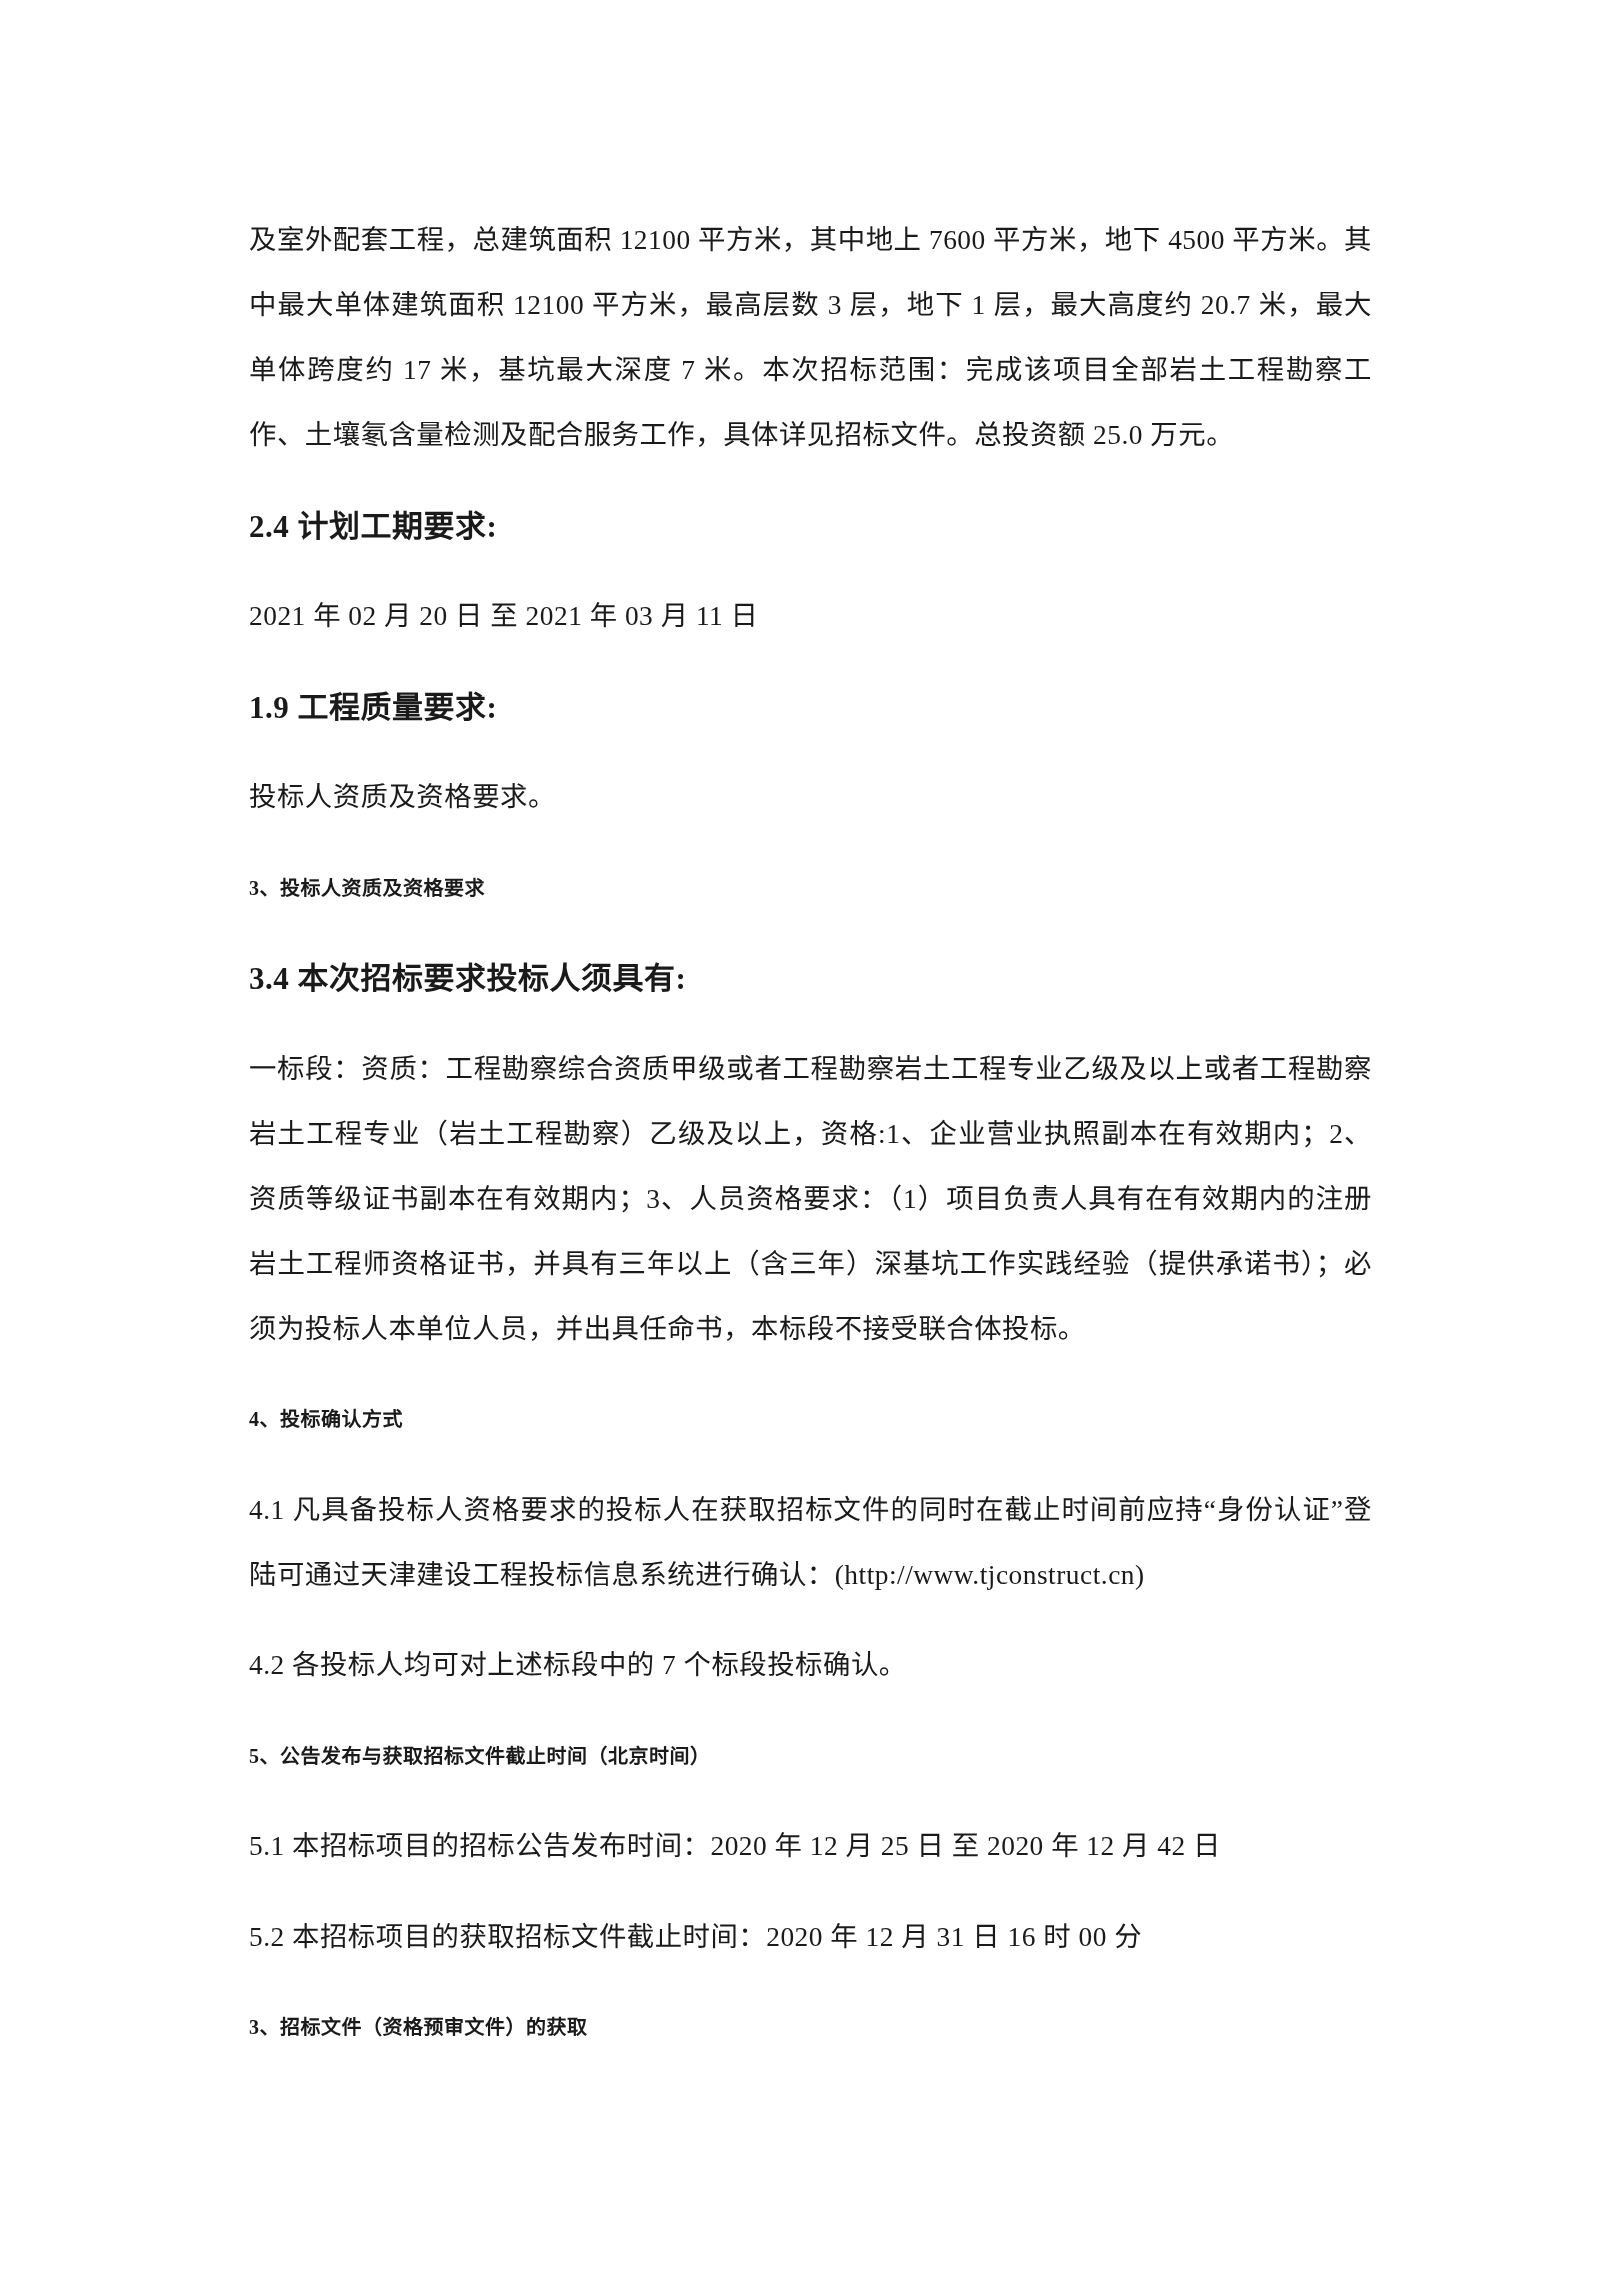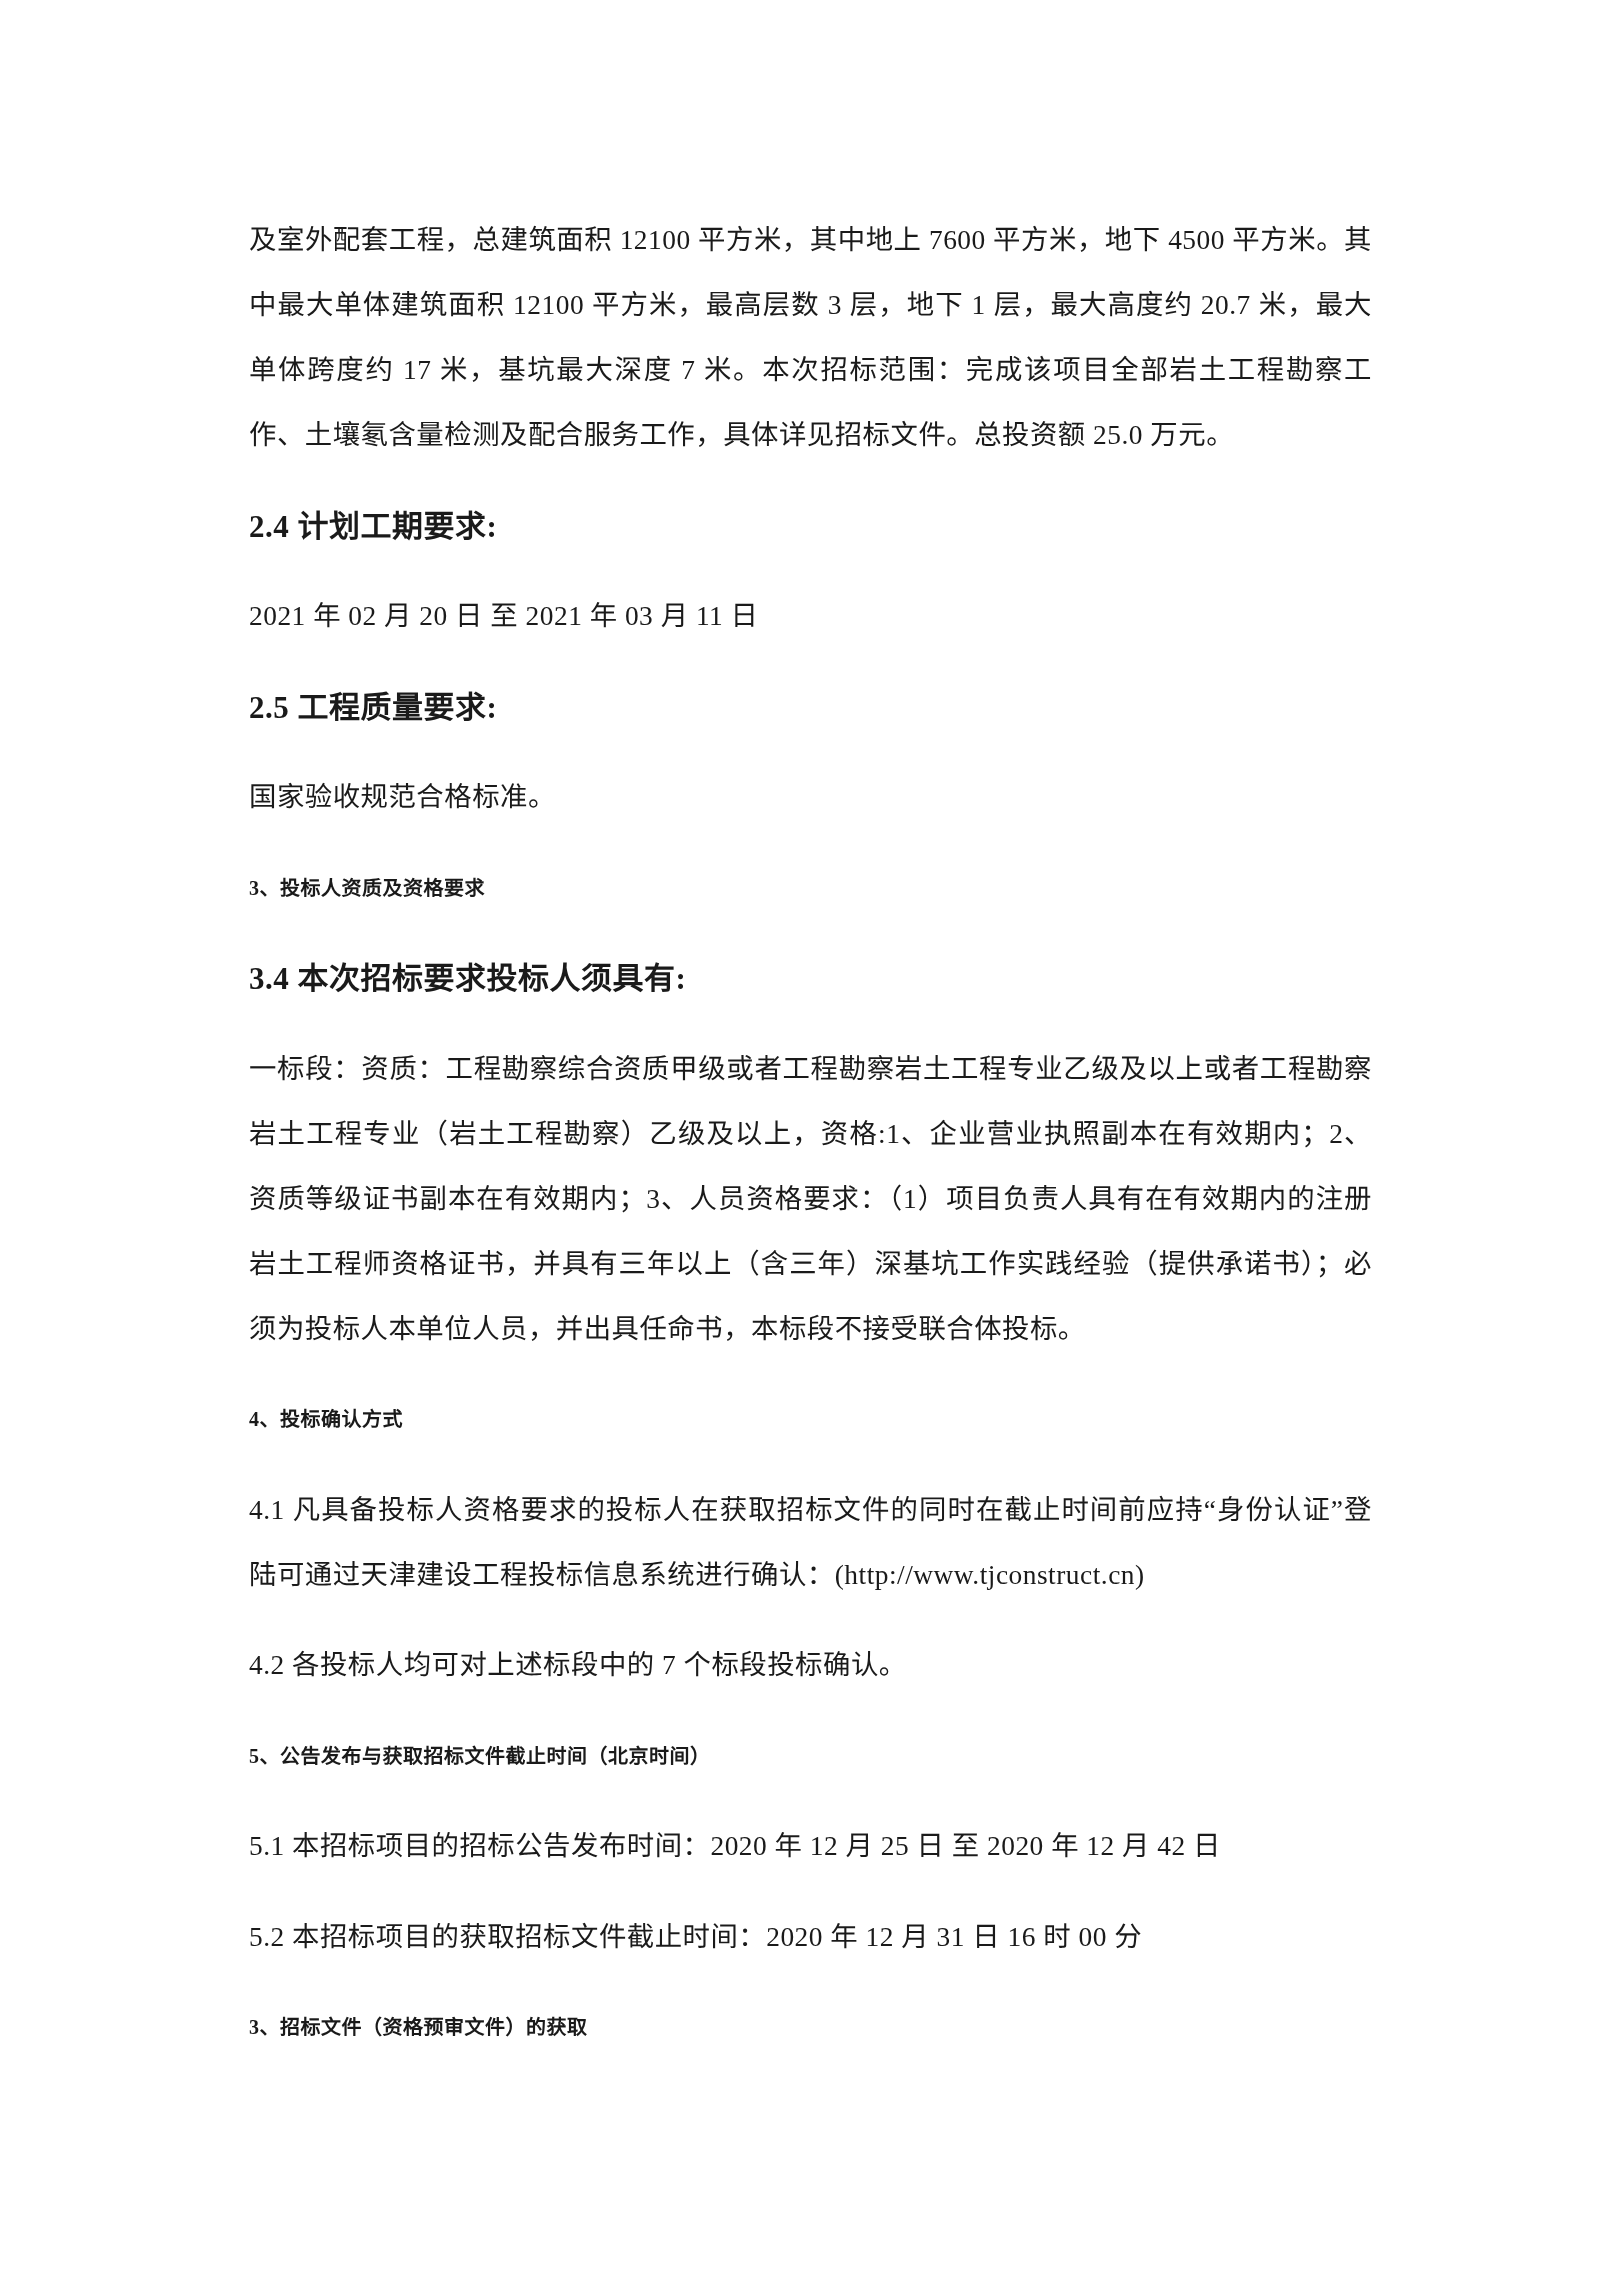--- a/index.html
+++ b/index.html
@@ -43,22 +43,22 @@
     letter-spacing: 0.5px;
   }
 </style>
 </head>
 <body style="background: rgb(255, 255, 255); color: rgb(26, 26, 26);">
 
 <div class="doc">
   <p class="para">及室外配套工程，总建筑面积 12100 平方米，其中地上 7600 平方米，地下 4500 平方米。其中最大单体建筑面积 12100 平方米，最高层数 3 层，地下 1 层，最大高度约 20.7 米，最大单体跨度约 17 米，基坑最大深度 7 米。本次招标范围：完成该项目全部岩土工程勘察工作、土壤氡含量检测及配合服务工作，具体详见招标文件。总投资额 25.0 万元。</p>
   <p class="subhead">2.4 计划工期要求:</p>
   <p class="para">2021 年 02 月 20 日 至 2021 年 03 月 11 日</p>
-  <p class="subhead">2.5 工程质量要求:</p>
-  <p class="para">国家验收规范合格标准。</p>
+  <p class="subhead">1.9 工程质量要求:</p>
+  <p class="para">投标人资质及资格要求。</p>
   <p class="head">3、投标人资质及资格要求</p>
   <p class="subhead">3.4 本次招标要求投标人须具有:</p>
   <p class="para">一标段：资质：工程勘察综合资质甲级或者工程勘察岩土工程专业乙级及以上或者工程勘察岩土工程专业（岩土工程勘察）乙级及以上，资格:1、企业营业执照副本在有效期内；2、资质等级证书副本在有效期内；3、人员资格要求：（1）项目负责人具有在有效期内的注册岩土工程师资格证书，并具有三年以上（含三年）深基坑工作实践经验（提供承诺书）；必须为投标人本单位人员，并出具任命书，本标段不接受联合体投标。</p>
   <p class="head">4、投标确认方式</p>
   <p class="para">4.1 凡具备投标人资格要求的投标人在获取招标文件的同时在截止时间前应持“身份认证”登陆可通过天津建设工程投标信息系统进行确认：(http://www.tjconstruct.cn)</p>
   <p class="para">4.2 各投标人均可对上述标段中的 7 个标段投标确认。</p>
   <p class="head">5、公告发布与获取招标文件截止时间（北京时间）</p>
   <p class="para">5.1 本招标项目的招标公告发布时间：2020 年 12 月 25 日 至 2020 年 12 月 42 日</p>
   <p class="para">5.2 本招标项目的获取招标文件截止时间：2020 年 12 月 31 日 16 时 00 分</p>
   <p class="head">3、招标文件（资格预审文件）的获取</p>

